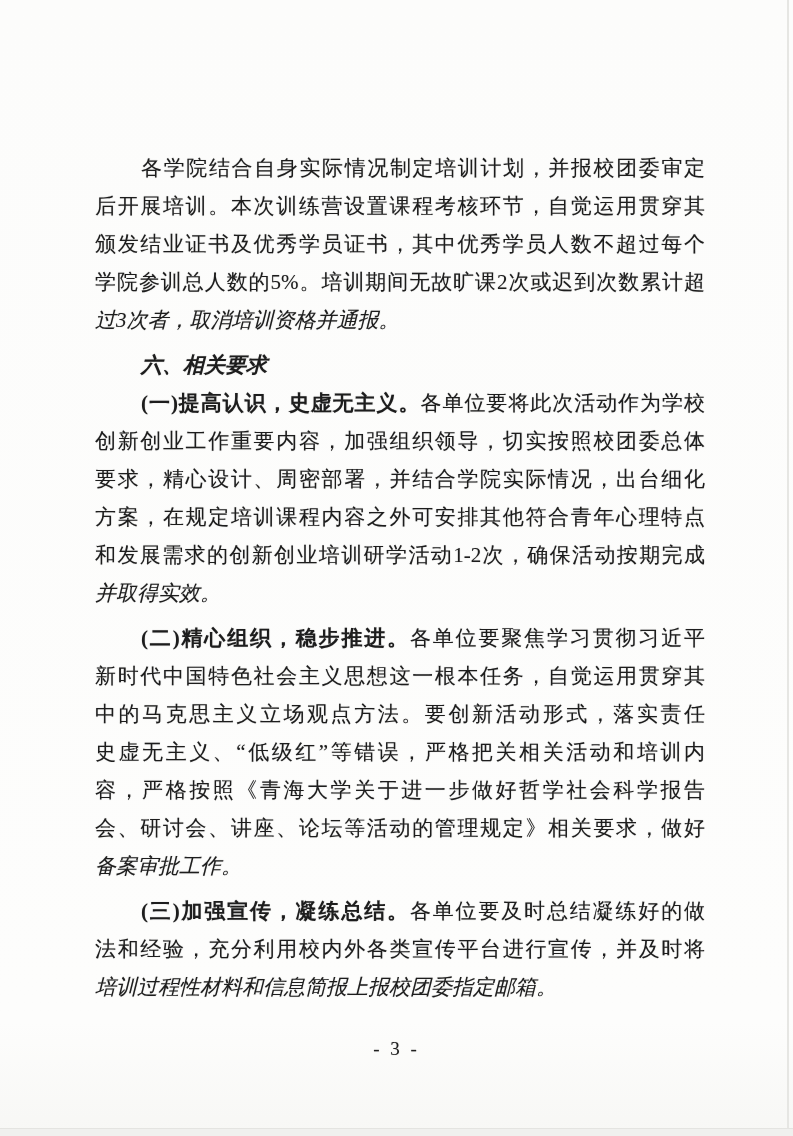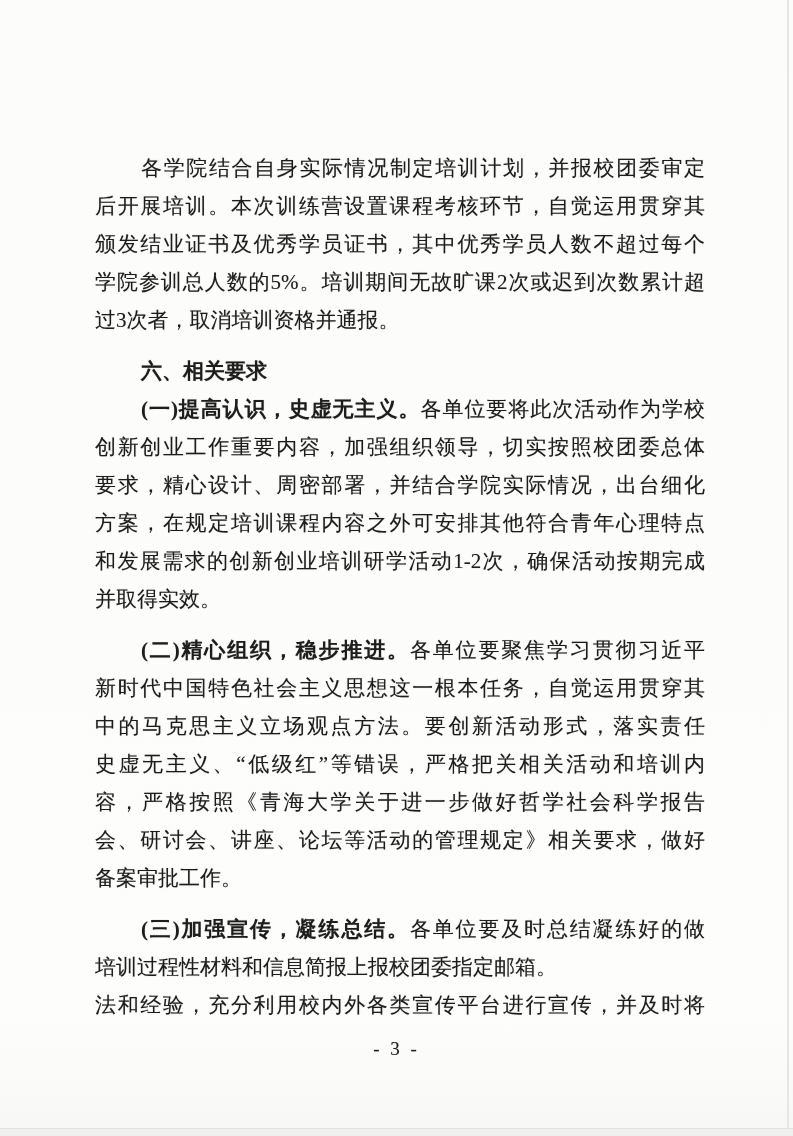--- a/index.html
+++ b/index.html
@@ -49,26 +49,27 @@
   .line {
     height: 38px;
     line-height: 38px;
     overflow: hidden;
     text-align: justify;
     text-align-last: justify;
   }
   .line.left {
     text-align: center;
     text-align-last: left;
+    font-style: italic;
   }
   .line.indent {
     padding-left: 46px;
   }
   .line.para-start {
-    margin-top: 13px;
+    margin-top: 7px;
   }
   .seg-bold {
     font-weight: 700;
   }
   .pageno {
     position: absolute;
     top: 1034px;
     left: 0;
     right: 0;
     height: 30px;
@@ -98,19 +99,19 @@
       <div class="line"><span class="seg">和发展需求的创新创业培训研学活动1-2次，确保活动按期完成</span></div>
       <div class="line left"><span class="seg">并取得实效。</span></div>
       <div class="line indent para-start"><span class="seg-bold">(二)精心组织，稳步推进。</span><span class="seg">各单位要聚焦学习贯彻习近平</span></div>
       <div class="line"><span class="seg">新时代中国特色社会主义思想这一根本任务，自觉运用贯穿其</span></div>
       <div class="line"><span class="seg">中的马克思主义立场观点方法。要创新活动形式，落实责任</span></div>
       <div class="line"><span class="seg">史虚无主义、“低级红”等错误，严格把关相关活动和培训内</span></div>
       <div class="line"><span class="seg">容，严格按照《青海大学关于进一步做好哲学社会科学报告</span></div>
       <div class="line"><span class="seg">会、研讨会、讲座、论坛等活动的管理规定》相关要求，做好</span></div>
       <div class="line left"><span class="seg">备案审批工作。</span></div>
       <div class="line indent para-start"><span class="seg-bold">(三)加强宣传，凝练总结。</span><span class="seg">各单位要及时总结凝练好的做</span></div>
+      <div class="line"><span class="seg">法和经验，充分利用校内外各类宣传平台进行宣传，并及时将</span></div>
       <div class="line left"><span class="seg">培训过程性材料和信息简报上报校团委指定邮箱。</span></div>
-      <div class="line"><span class="seg">法和经验，充分利用校内外各类宣传平台进行宣传，并及时将</span></div>
     </div>
   <div class="pageno">- 3 -</div>
   <div class="page-edge-right"></div>
   <div class="page-edge-bottom"></div>
 </div>
 
 </body></html>

